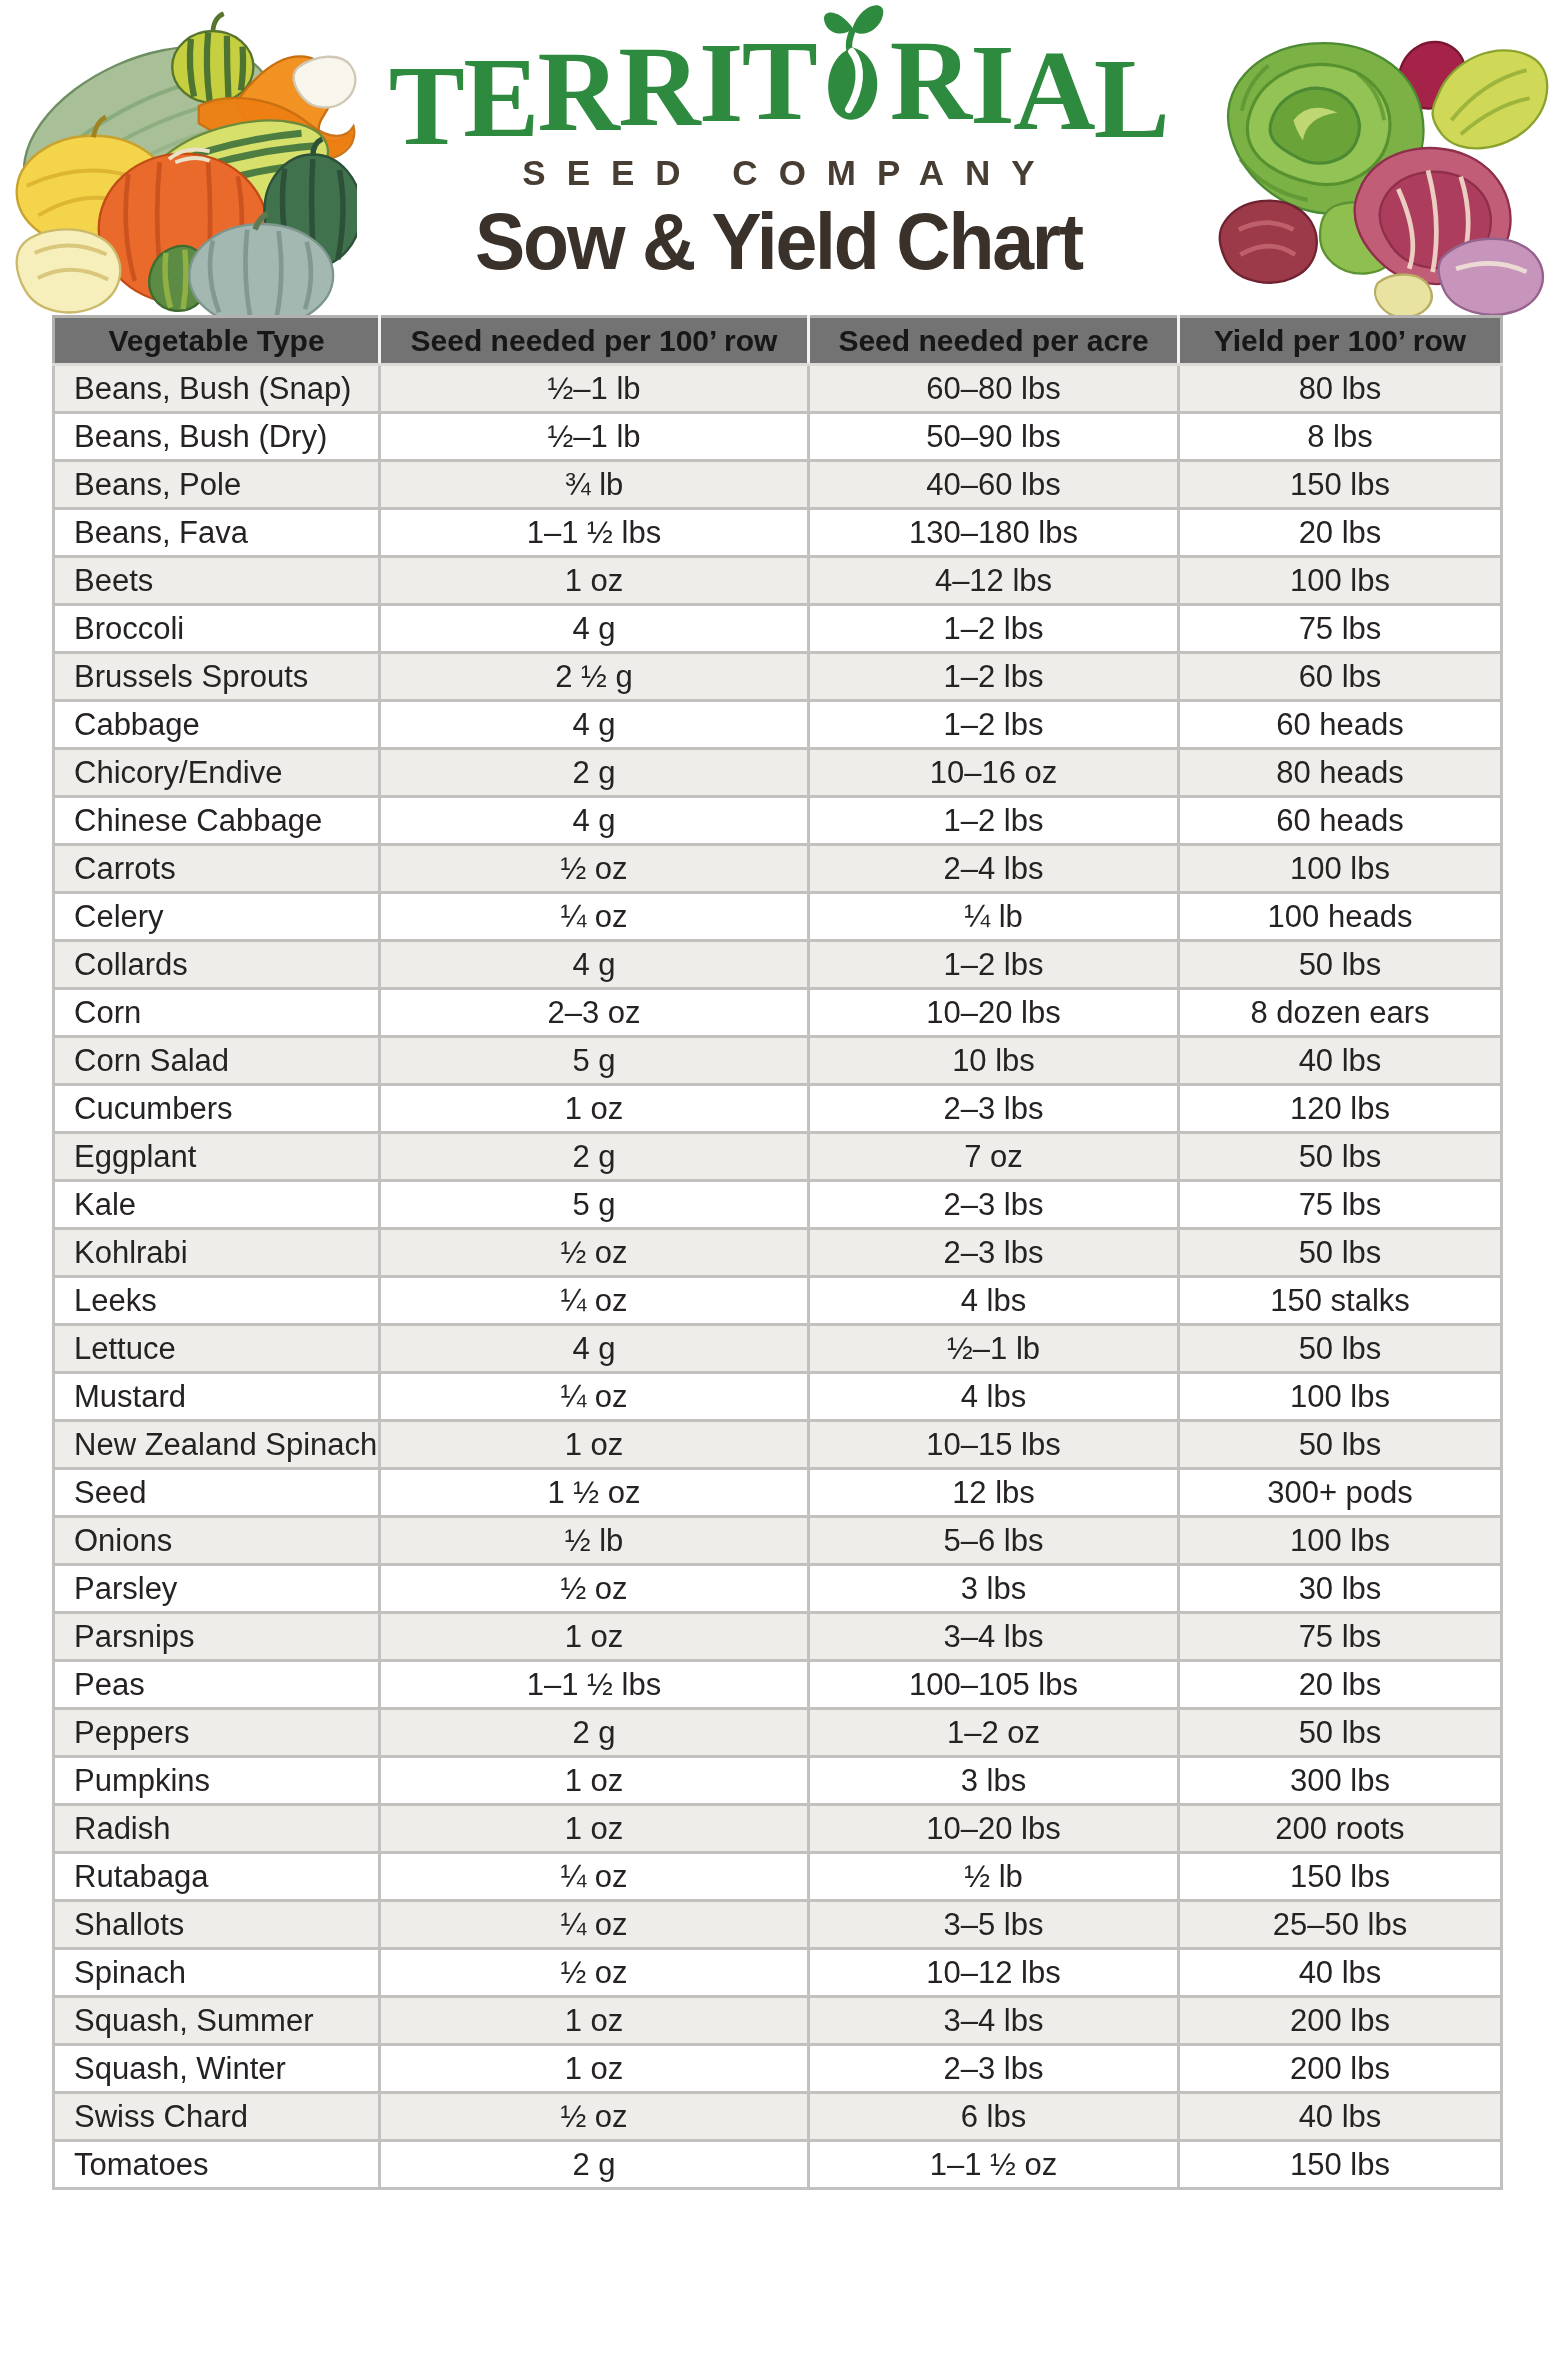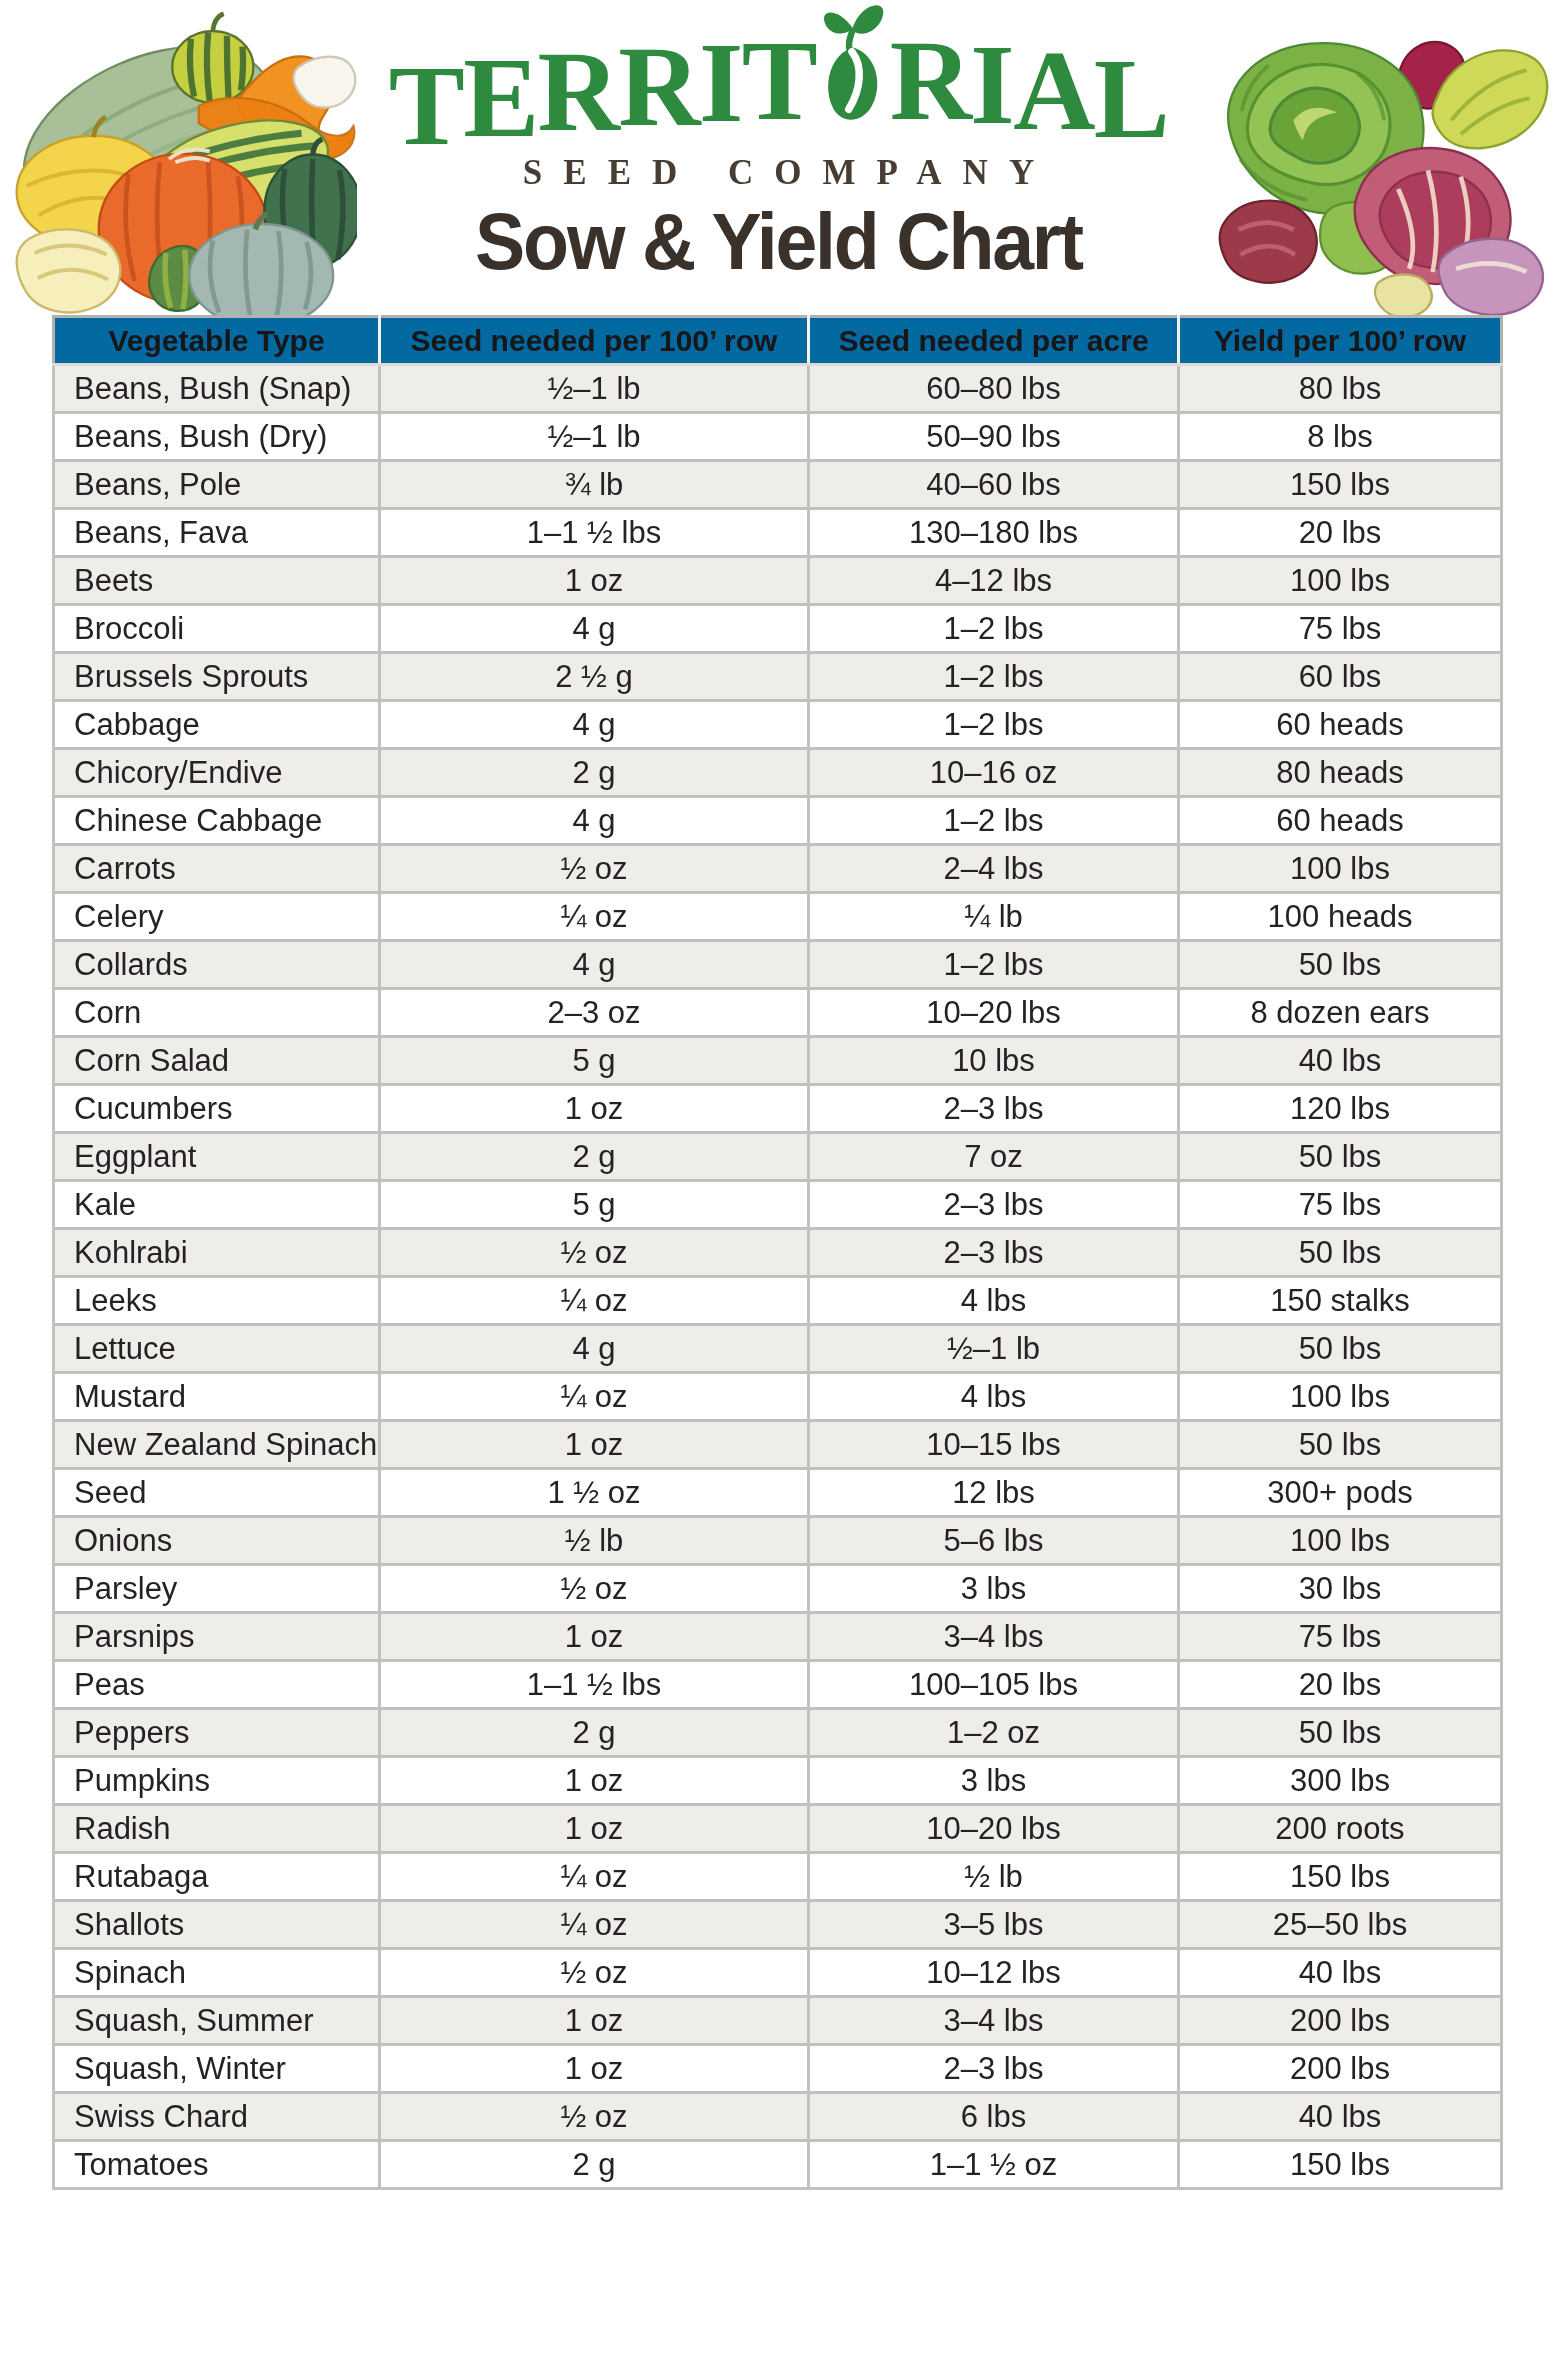--- a/index.html
+++ b/index.html
@@ -26,34 +26,34 @@
   .brand-word .lt:nth-child(6){transform:translateY(1.6px);}
   .brand-word .lt:nth-child(7){transform:translateY(0.8px);}
   .brand-word .lt:nth-child(8){transform:translateY(2.3px);}
   .brand-word .lt:nth-child(9){transform:translateY(6.3px);}
   .brand-word .lt:nth-child(10){transform:translateY(11.7px);}
   .brand-word .lt:nth-child(11){transform:translateY(19.6px);}
   .seed-glyph{display:block;width:64px;height:149px;margin:-36px 4.7px 0 4.7px;}
   .brand-subtitle{
     position:absolute;top:153px;left:0;right:0;text-align:center;
     font-weight:bold;font-size:35px;color:#473d33;
-    letter-spacing:21px;text-indent:21px;font-family:Liberation Serif, serif;
+    letter-spacing:21px;text-indent:21px;
   }
   .page-title{
     position:absolute;top:196px;left:0;right:0;text-align:center;
     font-weight:bold;font-size:80px;color:#3a322a;letter-spacing:-2.3px;
     transform:scaleX(0.94);
   }
   
   table.sowyield{
     position:absolute;left:52px;top:315px;
     border-collapse:collapse;table-layout:fixed;width:1449px;
   }
   .sowyield th{
-    height:45px;background:#0369a1;color:#181617;
+    height:45px;background:#737373;color:#181617;
     font-size:30px;font-weight:bold;text-align:center;padding:0;
     border-top:3.1px solid #b3b0b0;border-bottom:3.1px solid #dddbd8;
     border-left:3.1px solid #f4f2ef;border-right:3.1px solid #f4f2ef;
   }
   .sowyield th:first-child{border-left:3.1px solid #b3b0b0;}
   .sowyield th:last-child{border-right:3.1px solid #b3b0b0;}
   .sowyield td{
     height:45px;border:3.1px solid #c3c0c0;color:#262223;
     font-size:31px;text-align:center;padding:0;
     white-space:nowrap;overflow:hidden;

